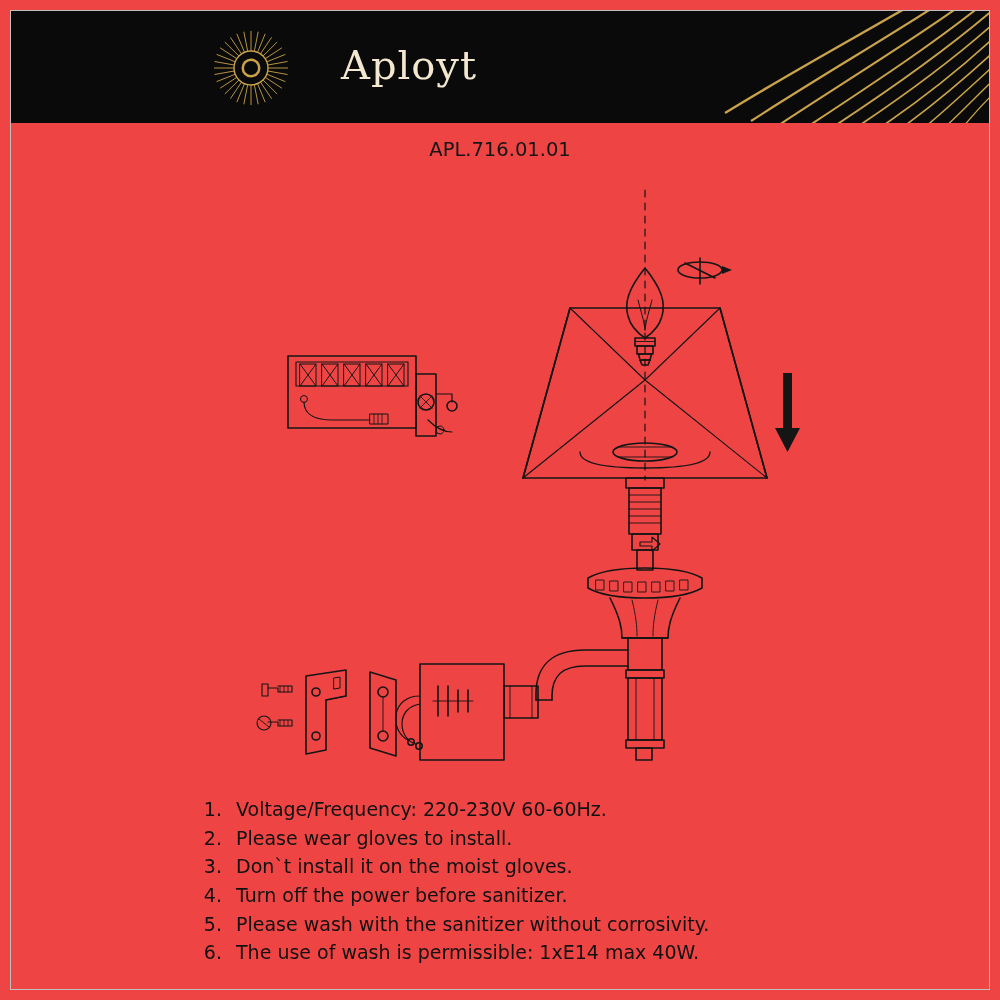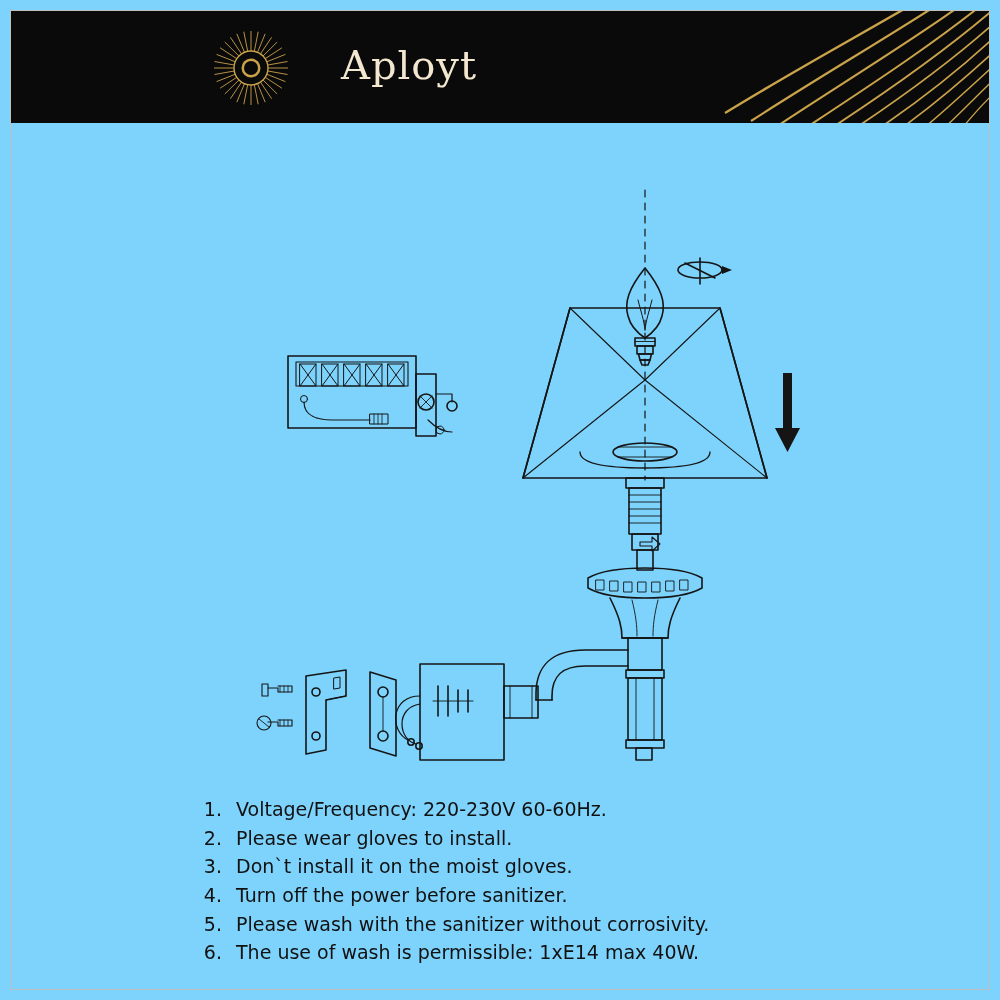--- a/index.html
+++ b/index.html
@@ -11,21 +11,21 @@
     width: 1000px;
     height: 1000px;
     font-family: "DejaVu Sans", sans-serif;
     overflow: hidden;
   }
   .page {
     position: relative;
     width: 1000px;
     height: 1000px;
     box-sizing: border-box;
-    background: #7dd3fc;
+    background: #ef4444;
   }
   .page-border {
     position: absolute;
     left: 10px;
     top: 10px;
     width: 980px;
     height: 980px;
     border: 1px solid #bfbfbf;
     box-sizing: border-box;
     pointer-events: none;
@@ -180,20 +180,21 @@
         <path d="M372 22 C 336 56 290 92 252 118" stroke-width="1.7"></path>
         <path d="M372 36 C 342 64 304 96 274 118" stroke-width="1.6"></path>
         <path d="M372 50 C 348 72 318 100 296 118" stroke-width="1.5"></path>
         <path d="M372 64 C 354 80 332 104 316 118" stroke-width="1.4"></path>
         <path d="M372 78 C 360 88 344 106 334 118" stroke-width="1.3"></path>
       </g>
     </svg>
   </div>
 
   <div class="title-block">
+    <span class="model">APL.716.01.01</span>
   </div>
 
   <svg class="diagram" viewBox="0 0 920 600">
     <g fill="none" stroke="#151515" stroke-width="1.6" stroke-linejoin="round" stroke-linecap="round">
 
       <g>
         <line x1="605" y1="10" x2="605" y2="300" stroke-width="1.2" stroke-dasharray="7 6"></line>
       </g>
 
       <g>

